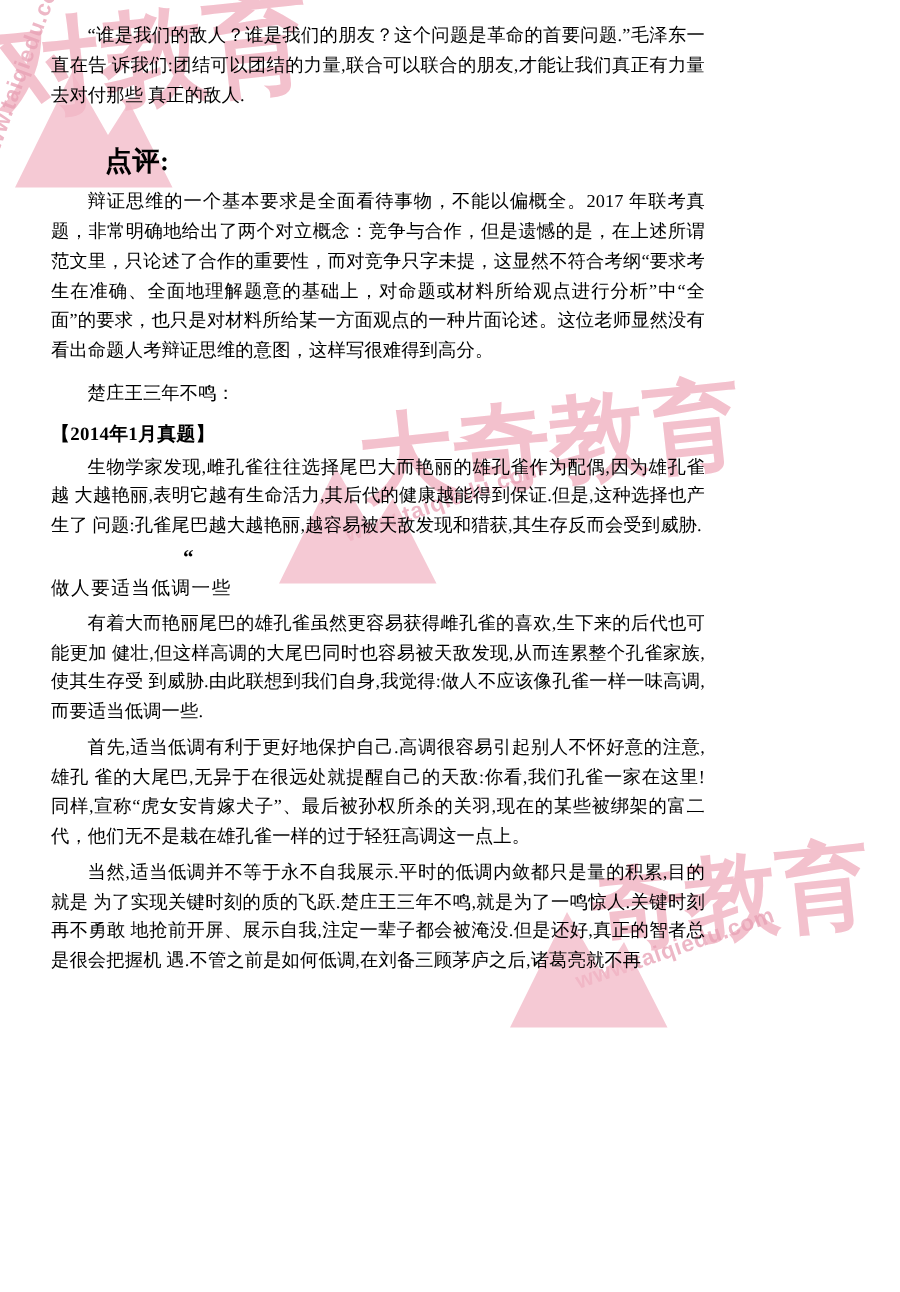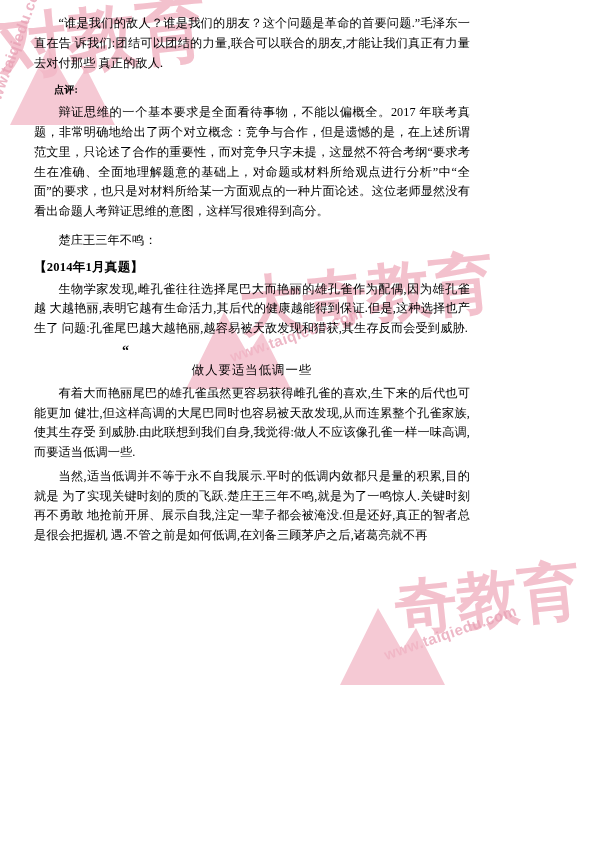--- a/index.html
+++ b/index.html
@@ -55,22 +55,22 @@
   p.para {
     margin: 0 0 4px 0;
     font-size: 12.2px;
     line-height: 1.62;
     text-align: justify;
     text-justify: inter-ideograph;
     text-indent: 2em;
     letter-spacing: 0.1px;
   }
   .heading {
-    margin: 10px 0 6px 0;
-    font-size: 10px;
+    margin: 22px 0 6px 0;
+    font-size: 18px;
     font-weight: bold;
     text-indent: 2em;
     letter-spacing: 0.3px;
   }
   .bracket-title {
     margin: 8px 0 4px 0;
     font-size: 12.6px;
     font-weight: bold;
     text-indent: 0;
     letter-spacing: 0.2px;
@@ -78,21 +78,20 @@
   .quote-mark {
     margin: 4px 0 0 0;
     text-indent: 0;
     padding-left: 88px;
     font-size: 14px;
     font-weight: bold;
     line-height: 1.2;
   }
   .centered-title {
     margin: 2px 0 5px 0;
-    text-align: center;
     text-indent: 0;
     font-size: 12.4px;
     letter-spacing: 1px;
   }
   .spacer-sm { height: 5px; }
 </style>
 </head>
 <body>
 
 <div class="watermarks">
@@ -133,17 +132,18 @@
 
 
   <p class="para">生物学家发现,雌孔雀往往选择尾巴大而艳丽的雄孔雀作为配偶,因为雄孔雀越  大越艳丽,表明它越有生命活力,其后代的健康越能得到保证.但是,这种选择也产生了  问题:孔雀尾巴越大越艳丽,越容易被天敌发现和猎获,其生存反而会受到威胁.</p>
 
   <p class="quote-mark">“</p>
 
   <p class="centered-title">做人要适当低调一些</p>
 
   <p class="para">有着大而艳丽尾巴的雄孔雀虽然更容易获得雌孔雀的喜欢,生下来的后代也可能更加  健壮,但这样高调的大尾巴同时也容易被天敌发现,从而连累整个孔雀家族,使其生存受  到威胁.由此联想到我们自身,我觉得:做人不应该像孔雀一样一味高调,而要适当低调一些.</p>
 
+  <p class="para">首先,适当低调有利于更好地保护自己.高调很容易引起别人不怀好意的注意,雄孔  雀的大尾巴,无异于在很远处就提醒自己的天敌:你看,我们孔雀一家在这里! 同样,宣称“虎女安肯嫁犬子”、最后被孙权所杀的关羽,现在的某些被绑架的富二代，他们无不是栽在雄孔雀一样的过于轻狂高调这一点上。</p>
 
 
   <p class="para">当然,适当低调并不等于永不自我展示.平时的低调内敛都只是量的积累,目的就是  为了实现关键时刻的质的飞跃.楚庄王三年不鸣,就是为了一鸣惊人.关键时刻再不勇敢  地抢前开屏、展示自我,注定一辈子都会被淹没.但是还好,真正的智者总是很会把握机  遇.不管之前是如何低调,在刘备三顾茅庐之后,诸葛亮就不再</p>
 
 </div>
 
 </body></html>

